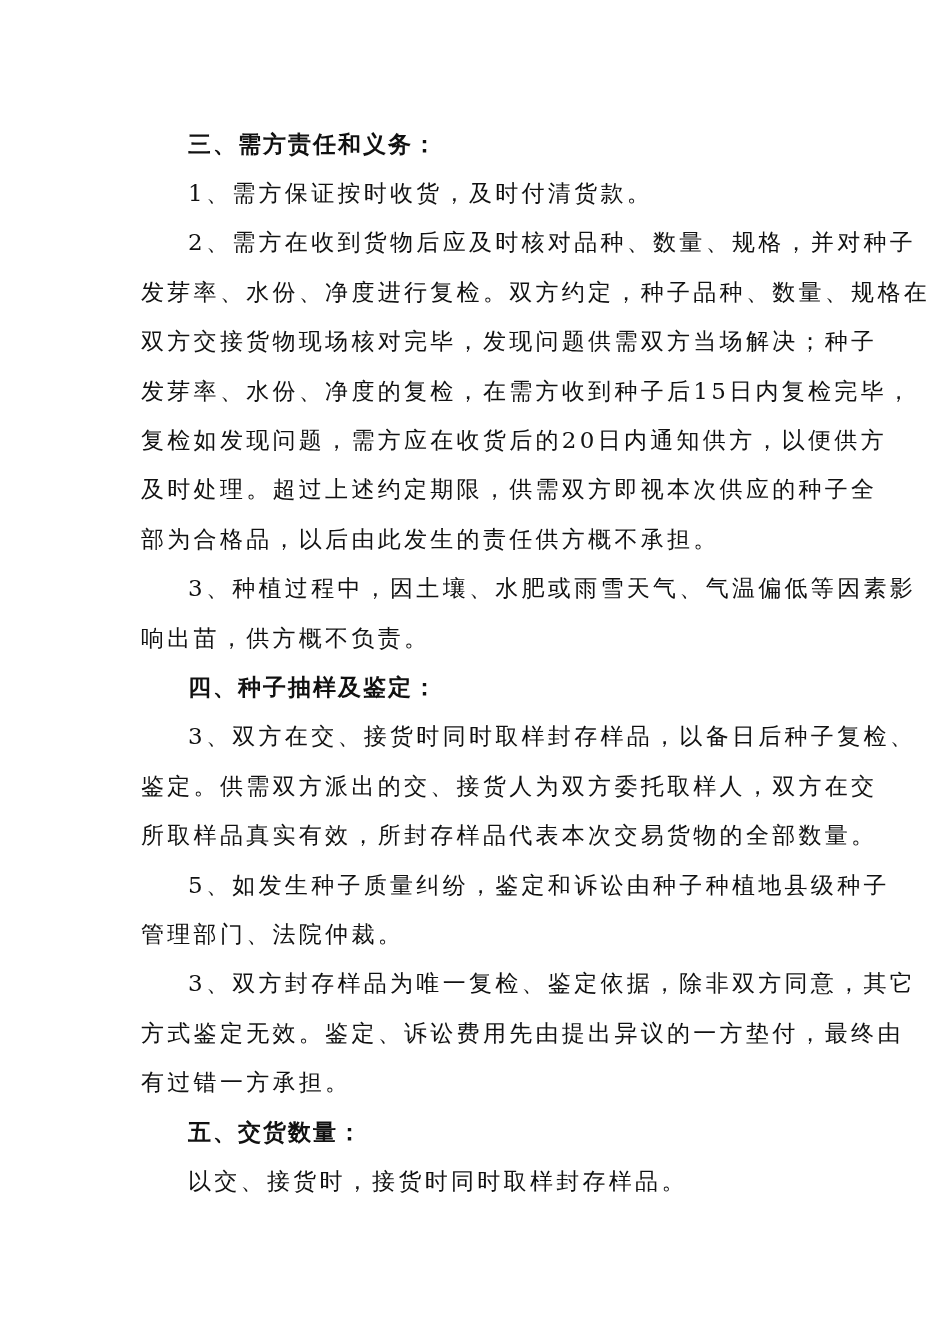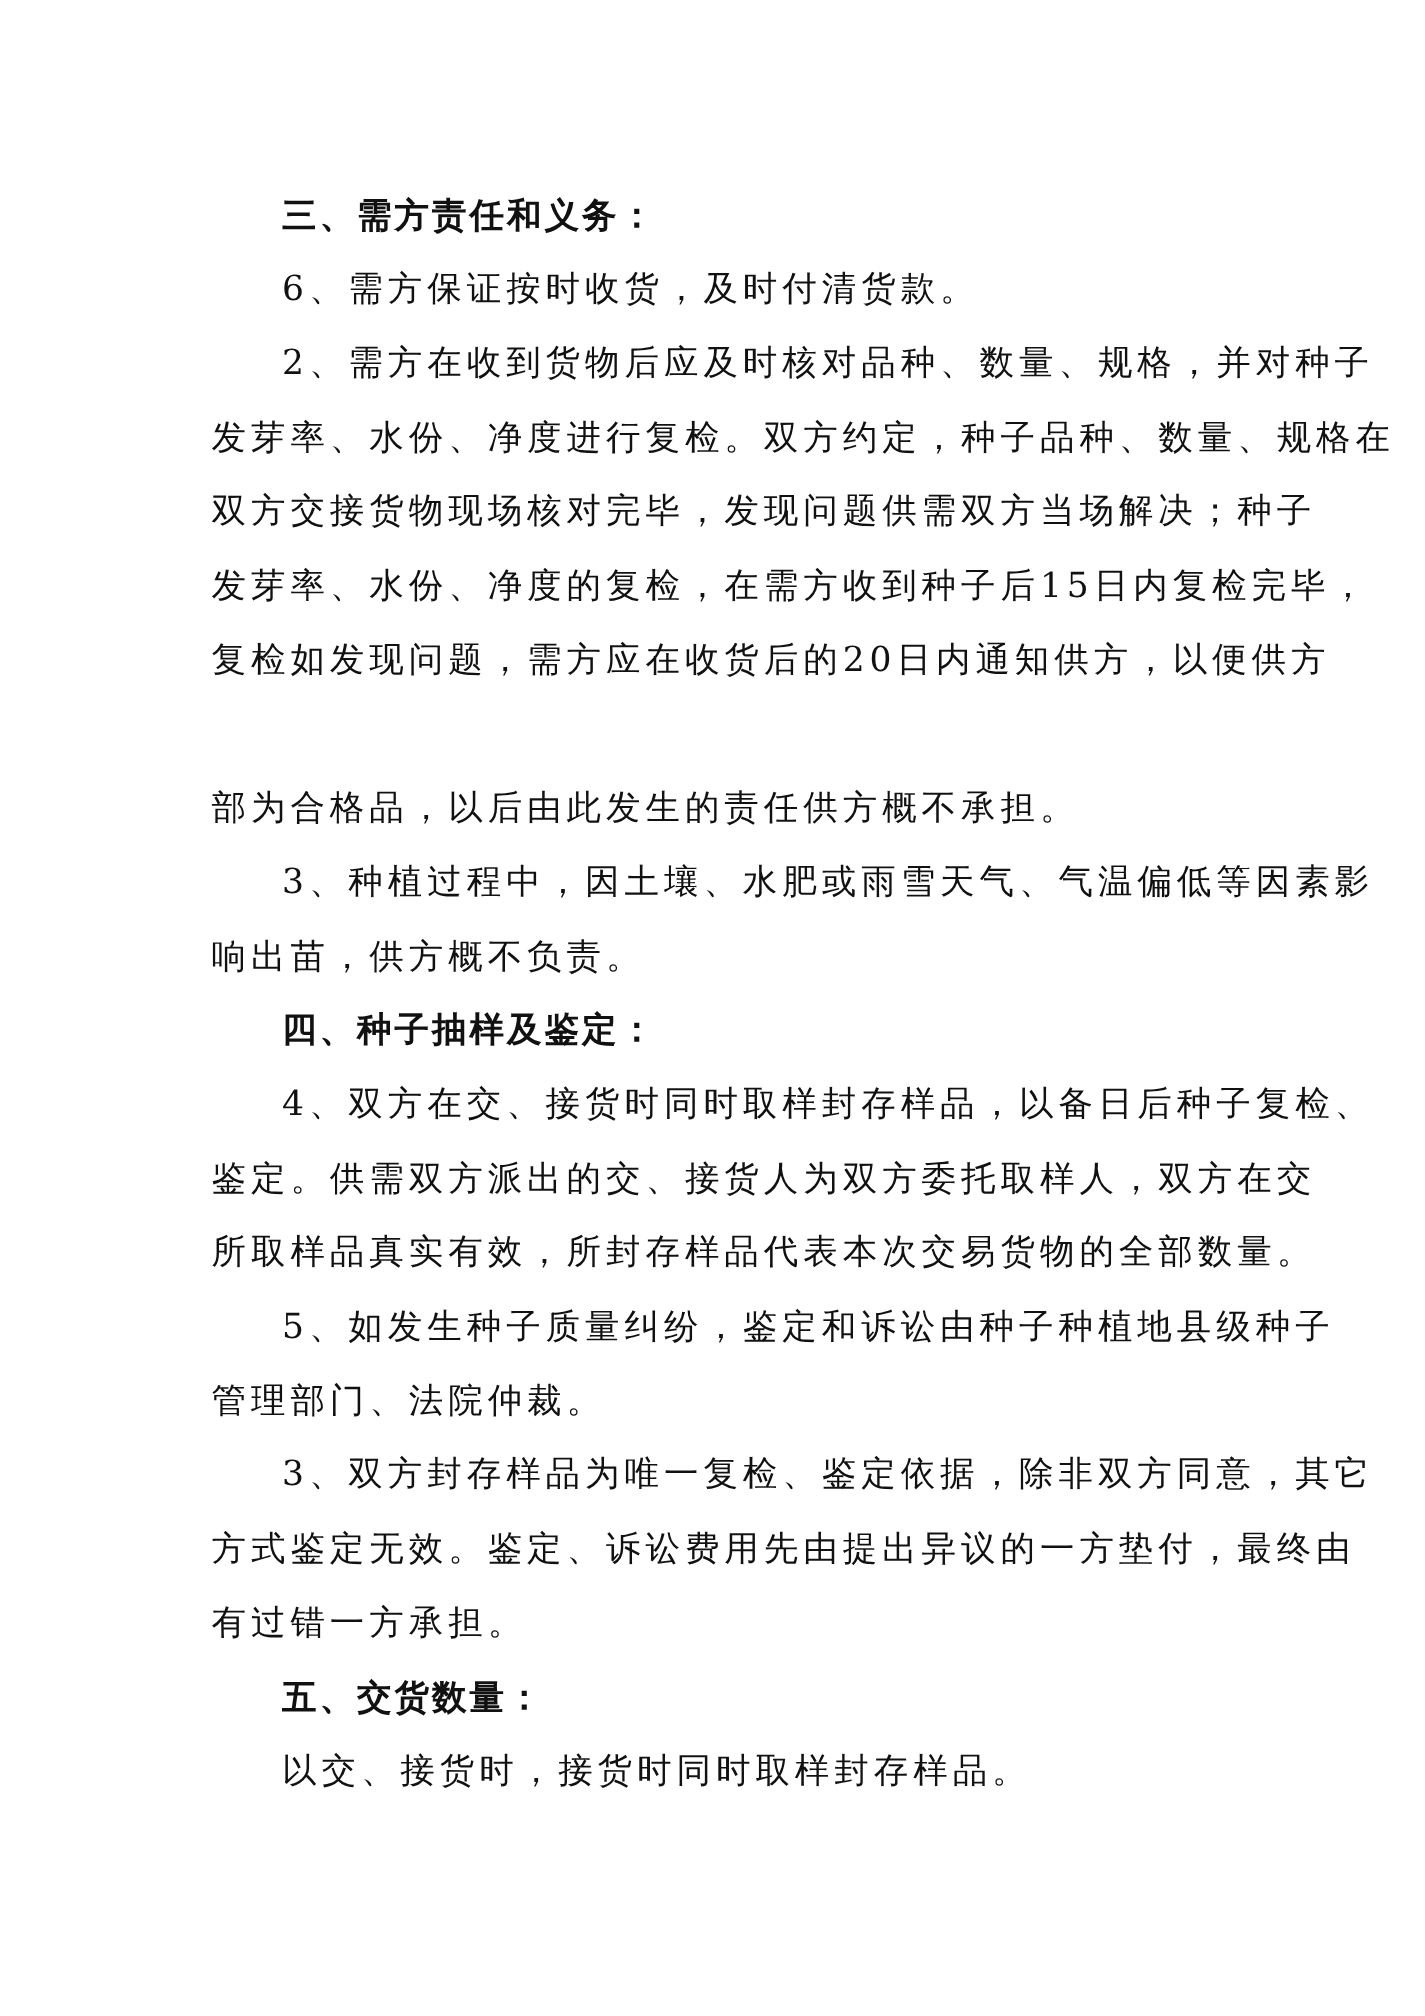--- a/index.html
+++ b/index.html
@@ -41,35 +41,36 @@
     letter-spacing: 2px;
   }
 </style>
 </head>
 <body>
 
 <div class="page">
 
   <div class="line indent heading" style="top:126px">三、需方责任和义务：</div>
 
-  <div class="line indent" style="top:175px">6、需方保证按时收货，及时付清货款。</div>
+  <div class="line indent" style="top:175px">1、需方保证按时收货，及时付清货款。</div>
 
   <div class="line indent" style="top:224px">2、需方在收到货物后应及时核对品种、数量、规格，并对种子</div>
   <div class="line" style="top:274px">发芽率、水份、净度进行复检。双方约定，种子品种、数量、规格在</div>
   <div class="line" style="top:323px">双方交接货物现场核对完毕，发现问题供需双方当场解决；种子</div>
   <div class="line" style="top:373px">发芽率、水份、净度的复检，在需方收到种子后15日内复检完毕，</div>
   <div class="line" style="top:422px">复检如发现问题，需方应在收货后的20日内通知供方，以便供方</div>
+  <div class="line" style="top:471px">及时处理。超过上述约定期限，供需双方即视本次供应的种子全</div>
   <div class="line" style="top:521px">部为合格品，以后由此发生的责任供方概不承担。</div>
 
   <div class="line indent" style="top:570px">3、种植过程中，因土壤、水肥或雨雪天气、气温偏低等因素影</div>
   <div class="line" style="top:620px">响出苗，供方概不负责。</div>
 
   <div class="line indent heading" style="top:669px">四、种子抽样及鉴定：</div>
 
-  <div class="line indent" style="top:718px">4、双方在交、接货时同时取样封存样品，以备日后种子复检、</div>
+  <div class="line indent" style="top:718px">3、双方在交、接货时同时取样封存样品，以备日后种子复检、</div>
   <div class="line" style="top:768px">鉴定。供需双方派出的交、接货人为双方委托取样人，双方在交</div>
   <div class="line" style="top:817px">所取样品真实有效，所封存样品代表本次交易货物的全部数量。</div>
 
   <div class="line indent" style="top:867px">5、如发生种子质量纠纷，鉴定和诉讼由种子种植地县级种子</div>
   <div class="line" style="top:916px">管理部门、法院仲裁。</div>
 
   <div class="line indent" style="top:965px">3、双方封存样品为唯一复检、鉴定依据，除非双方同意，其它</div>
   <div class="line" style="top:1015px">方式鉴定无效。鉴定、诉讼费用先由提出异议的一方垫付，最终由</div>
   <div class="line" style="top:1064px">有过错一方承担。</div>
 

